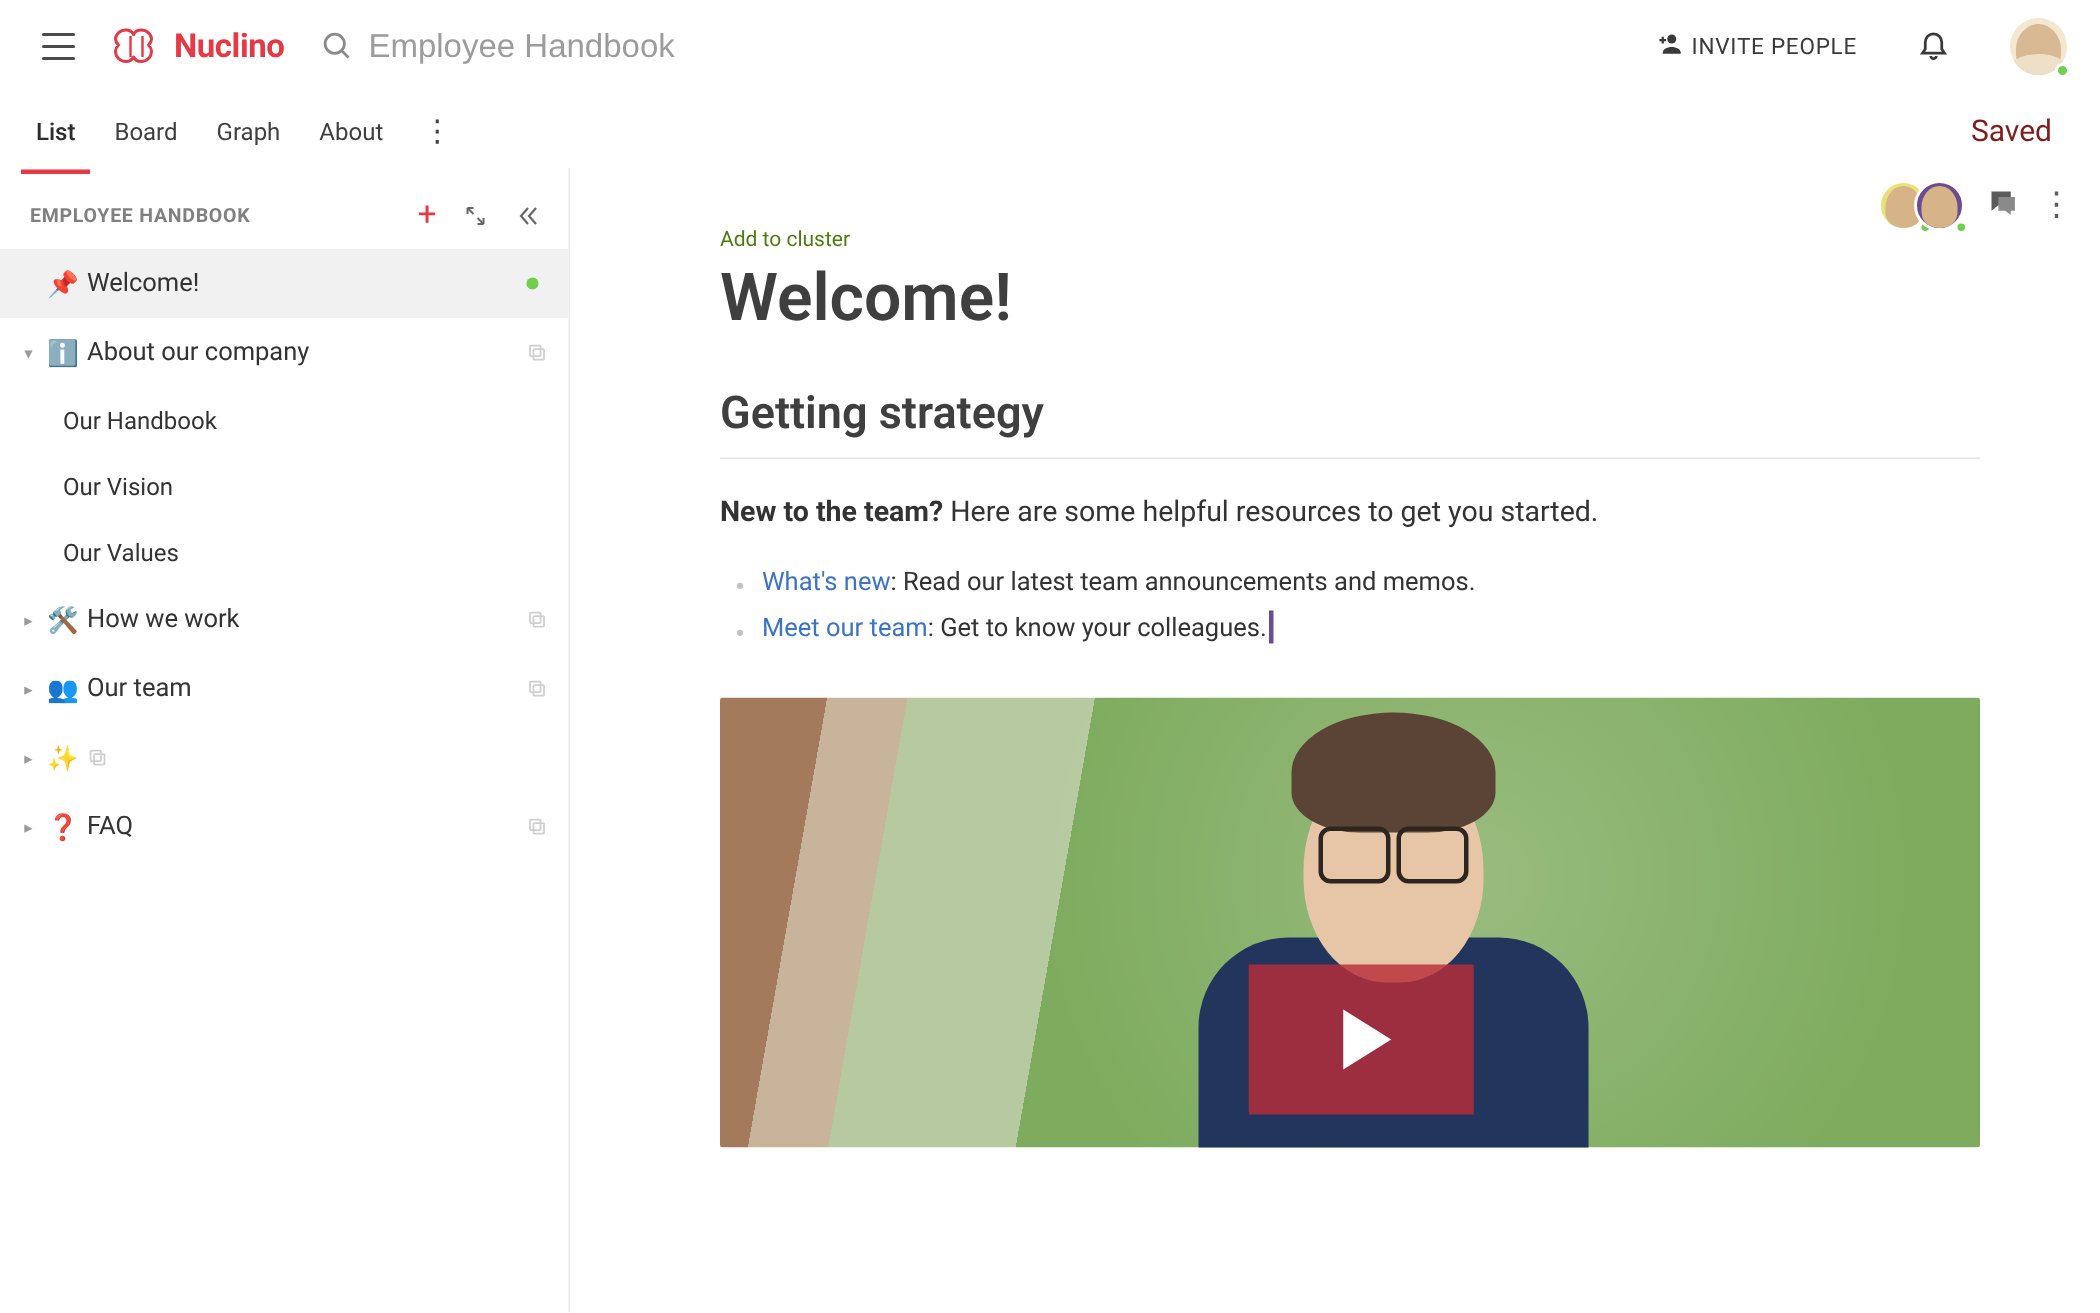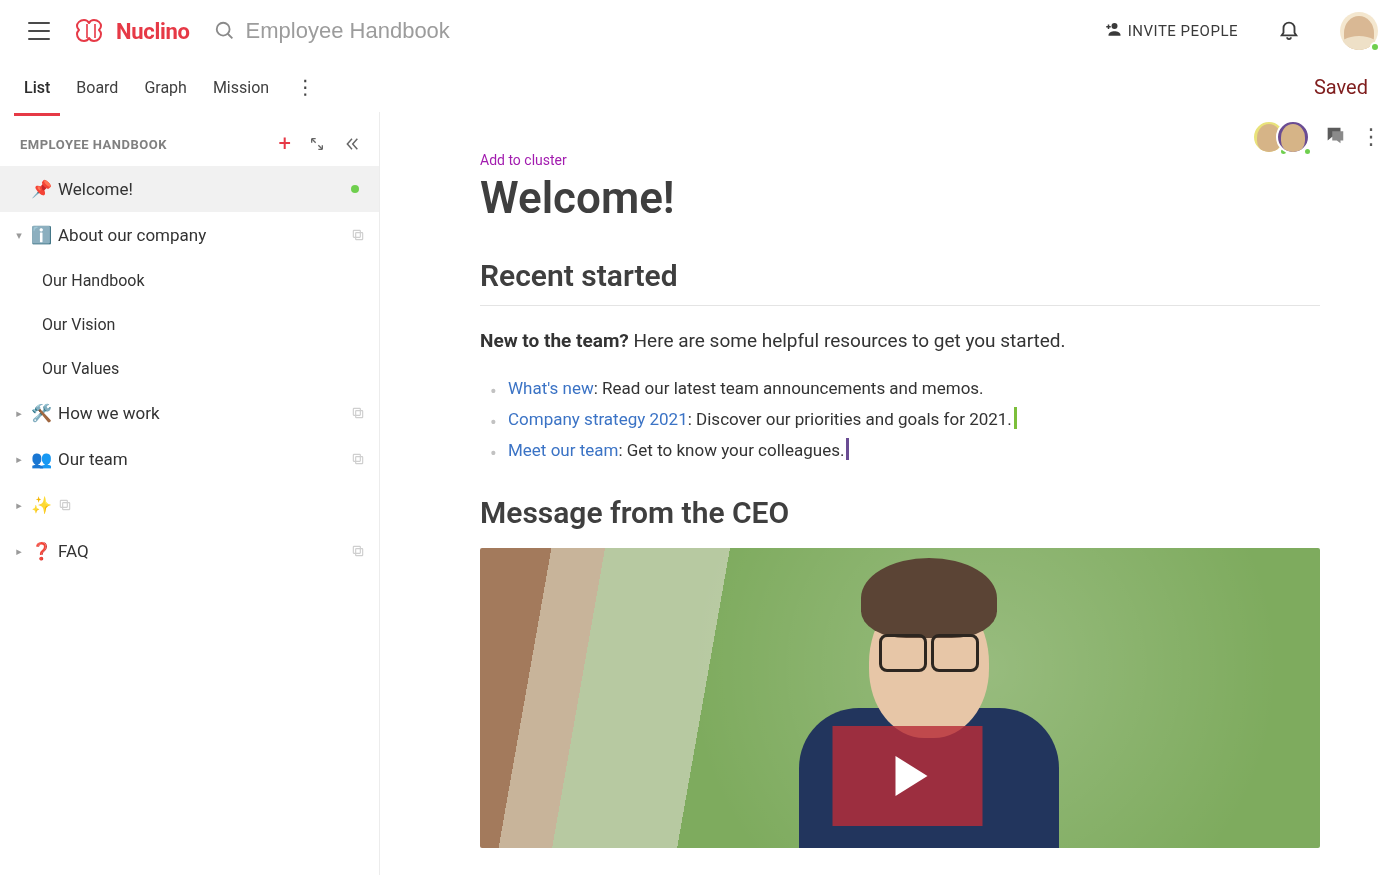--- a/index.html
+++ b/index.html
@@ -116,21 +116,21 @@
   .av-presence {
     position:absolute; right:-2px; bottom:-2px; width:9px; height:9px; background:#6fcf4e;
     border-radius:50%; border:2px solid #fff;
   }
   .coll-av-wrap { position:relative; margin-left:-10px; }
   .coll-av-wrap:first-child { margin-left:0; }
   .chat-icon, .doc-more { cursor:pointer; color:#5b5b5b; }
   .doc-more { font-size:22px; line-height:1; }
 
   .doc { padding: 40px 70px 40px 70px; max-width: 980px; margin-left:30px; }
-  .add-cluster { font-size:14px; color:#a21caf; cursor:pointer; margin-bottom:4px; }
+  .add-cluster { font-size:14px; color:#4d7c0f; cursor:pointer; margin-bottom:4px; }
   .doc h1 { font-size:44px; font-weight:600; color:#3f3f3f; margin-bottom:34px; }
   .doc h2 { font-size:30px; font-weight:600; color:#3f3f3f; margin-top:10px; margin-bottom:12px; }
   .doc hr { border:none; border-top:1px solid #e4e4e4; margin-bottom:20px; }
   .doc p { font-size:19px; line-height:1.55; margin-bottom:18px; color:#333; }
   .doc ul { list-style:none; margin:0 0 30px 4px; padding:0; }
   .doc ul li { font-size:17px; line-height:1.8; padding-left:24px; position:relative; color:#333; }
   .doc ul li::before {
     content:"•"; position:absolute; left:6px; color:#c2c2c2; font-size:20px;
   }
   .doc a.inline { color:#3b73c5; text-decoration:none; cursor:pointer; }
@@ -228,21 +228,21 @@
         <div class="avatar-person"></div>
       </div>
     <div class="presence-dot"></div>
   </div>
 </div>
 
 <div class="tabsrow">
   <div class="view-tab active">List</div>
   <div class="view-tab">Board</div>
   <div class="view-tab">Graph</div>
-  <div class="view-tab">Mission</div>
+  <div class="view-tab">About</div>
   <div class="tab-more">⋮</div>
   <div class="tabsrow-spacer"></div>
   <div class="saved-text">Saved</div>
 </div>
 
 <div class="split">
 
   <div class="sidebar">
     <div class="sb-header">
       <div class="sb-title">EMPLOYEE HANDBOOK</div>
@@ -355,33 +355,31 @@
             <path d="M9 8h12v10h-3v3l-4-3H9z" fill="#8a8a8a"></path>
         </svg>
       </span>
       <span class="doc-more">⋮</span>
     </div>
 
     <div class="doc">
       <div class="add-cluster">Add to cluster</div>
       <h1>Welcome!</h1>
 
-      <h2>Recent started</h2>
+      <h2>Getting strategy</h2>
       <hr>
       <p>
         <strong>New to the team?</strong><span> Here are some helpful resources to get you started.</span>
       </p>
 
       <ul id="bullets">
           <li><a class="inline">What's new</a><span>: Read our latest team announcements and memos.</span></li>
-          <li><a class="inline">Company strategy 2021</a><span>: Discover our priorities and goals for 2021.</span><span class="cursor-marker cursor-green"></span></li>
           <li><a class="inline">Meet our team</a><span>: Get to know your colleagues.</span><span class="cursor-marker cursor-purple"></span></li>
         </ul>
 
-      <h2>Message from the CEO</h2>
 
       <div class="video-block">
         <div class="video-person">
           <div class="shirt"></div>
             <div class="head"></div>
             <div class="hair"></div>
             <div class="glasses"></div>
         </div>
         <div class="play-overlay">
           <div class="tri"></div>

